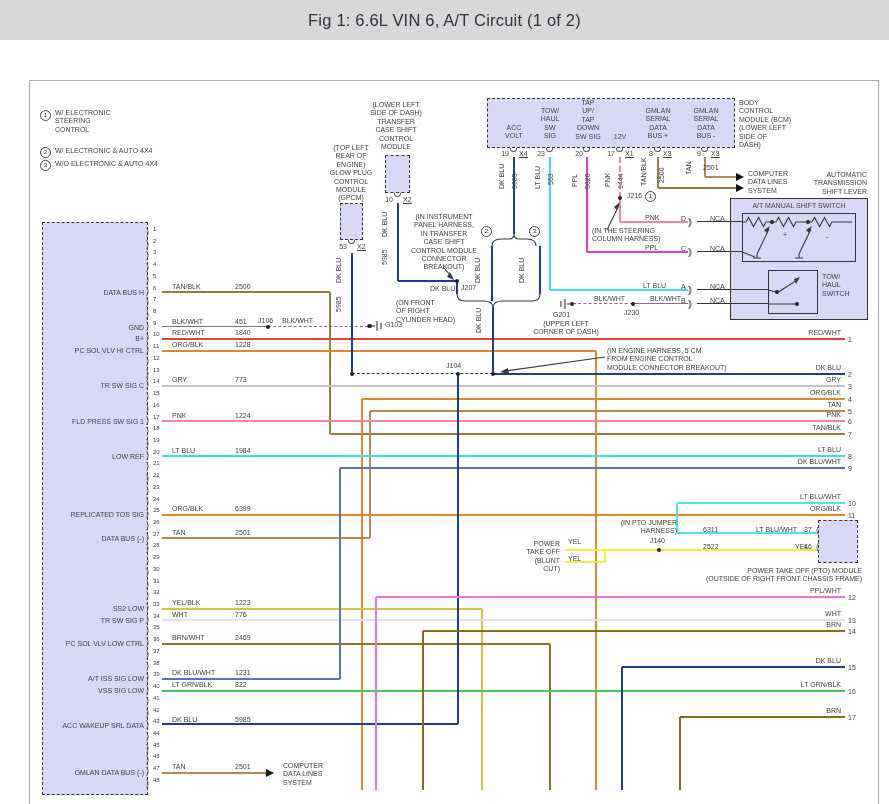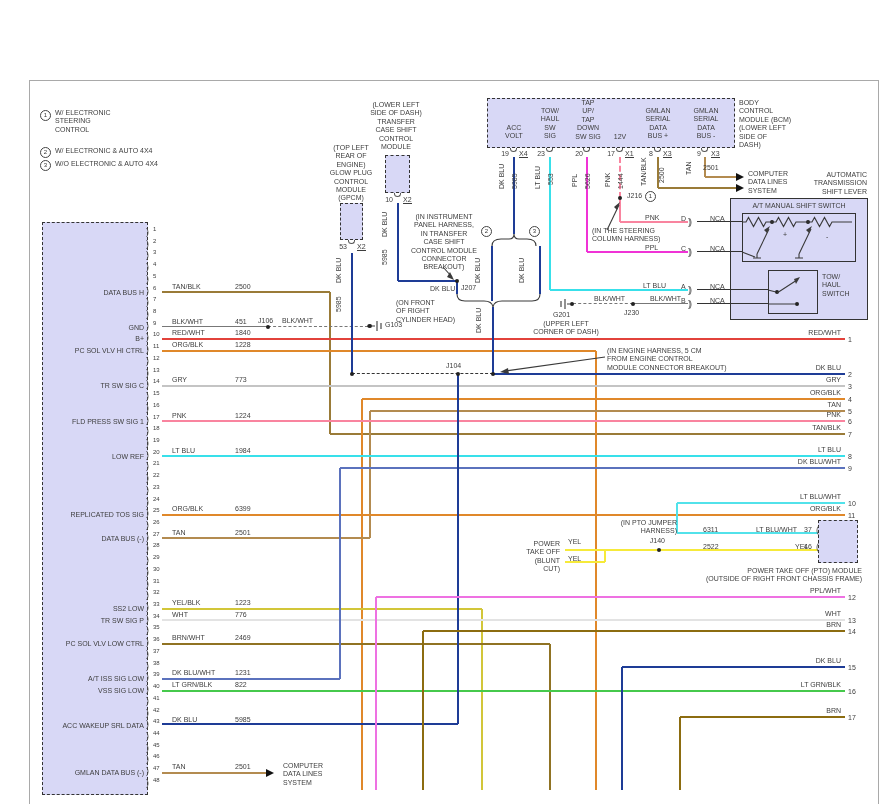--- a/index.html
+++ b/index.html
@@ -22,20 +22,23 @@
   .circ{position:absolute;width:9px;height:9px;border:1px solid #444;border-radius:50%;
         font-size:6px;color:#333;text-align:center;line-height:8px;background:#fff;}
   .pb{position:absolute;font-size:9px;color:#555;}
   .und{border-bottom:1px solid #3d3d3d;}
   svg{position:absolute;left:0;top:0;}
 </style>
 </head>
 <body>
 
 <div id="stage">
+  <div id="titlebar">
+    <span class="t">Fig 1: 6.6L VIN 6, A/T Circuit (1 of 2)</span>
+  </div>
   <div class="frame" style="left:29px;top:80px;width:848px;height:724px;"></div>
   <div id="diagram" style="position:absolute;left:0;top:0;width:889px;height:804px;">
       <div class="box" style="left: 487px; top: 98px; width: 248px; height: 50px; background: rgb(216, 216, 246); border: 1.5px dashed rgb(51, 51, 51);"></div>
       <div class="box" style="left: 385px; top: 155px; width: 25px; height: 38px; background: rgb(216, 216, 246); border: 1.5px dashed rgb(51, 51, 51);"></div>
       <div class="box" style="left: 340px; top: 203px; width: 23px; height: 37px; background: rgb(216, 216, 246); border: 1.5px dashed rgb(51, 51, 51);"></div>
       <div class="box" style="left: 42px; top: 222px; width: 106px; height: 573px; background: rgb(216, 216, 246); border: 1.5px dashed rgb(51, 51, 51);"></div>
       <div class="box" style="left: 730px; top: 198px; width: 138px; height: 122px; background: rgb(216, 216, 246); border: 1px solid rgb(51, 51, 51);"></div>
       <div class="box" style="left: 742px; top: 213px; width: 114px; height: 49px; background: rgb(216, 216, 246); border: 1px solid rgb(51, 51, 51);"></div>
       <div class="box" style="left: 768px; top: 270px; width: 50px; height: 44px; background: rgb(216, 216, 246); border: 1px solid rgb(51, 51, 51);"></div>
       <div class="box" style="left: 818px; top: 520px; width: 40px; height: 43px; background: rgb(216, 216, 246); border: 1.5px dashed rgb(51, 51, 51);"></div>

